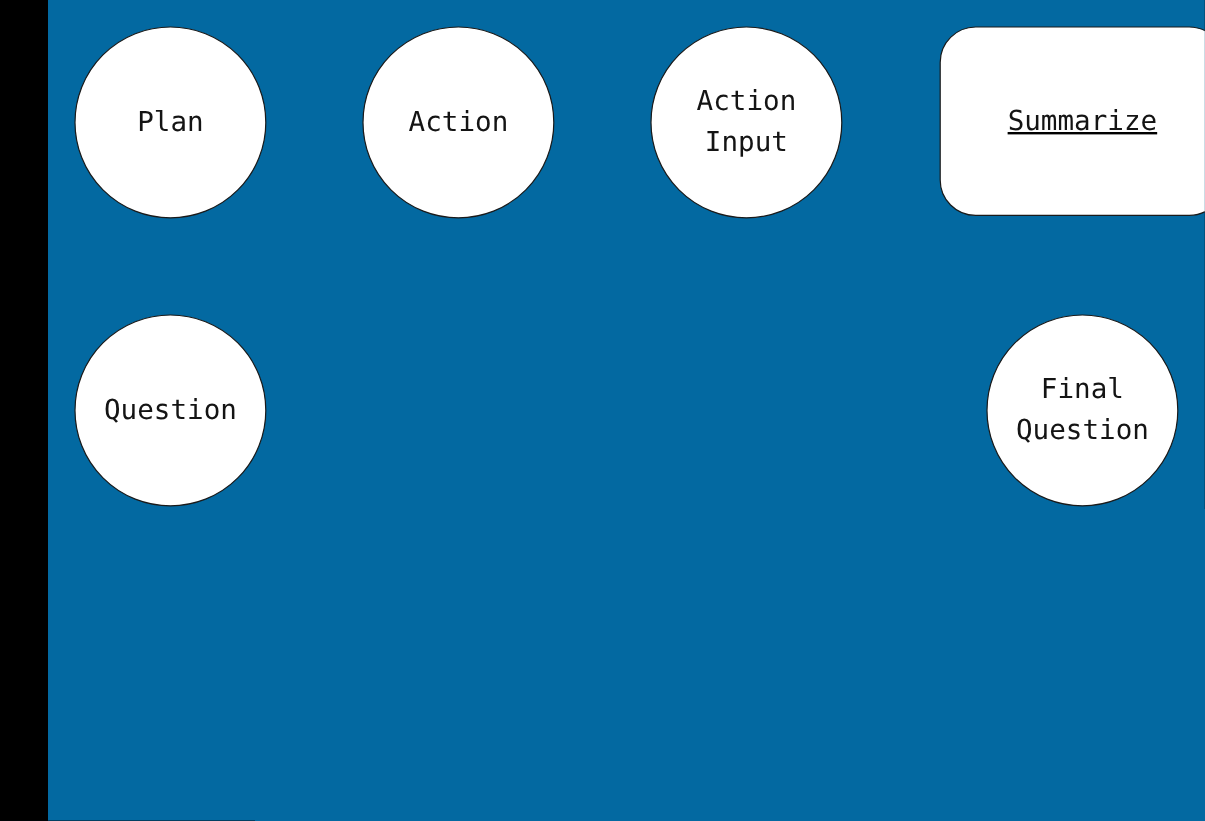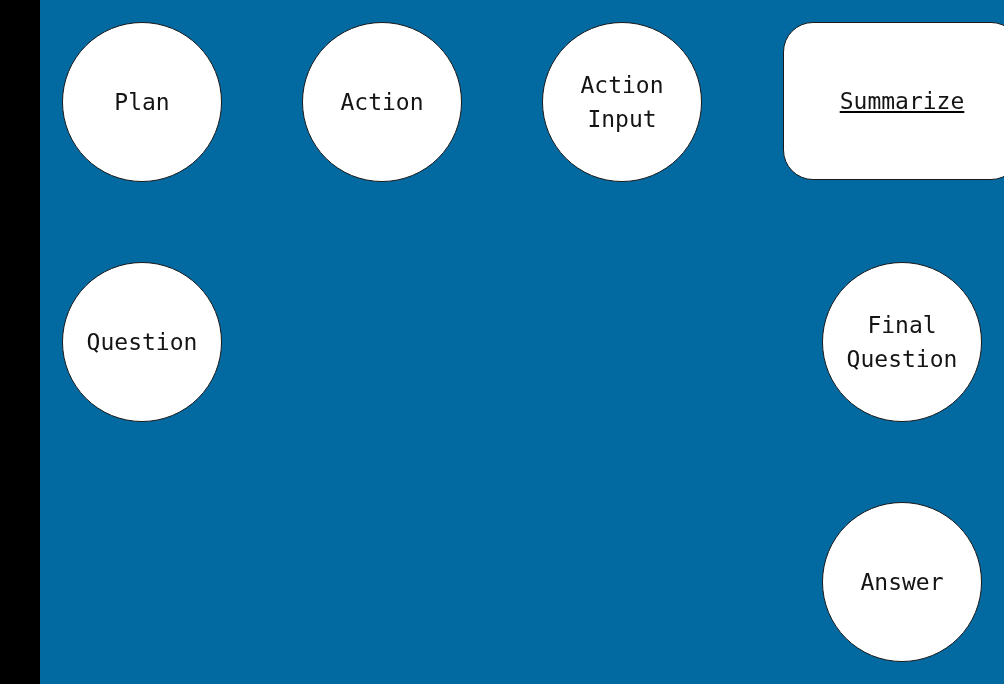--- a/index.html
+++ b/index.html
@@ -66,17 +66,14 @@
 
   <div class="node circle" style="left:22px; top:262px; width:160px; height:160px;">
     <span class="node-label">Question</span>
   </div>
 
   <div class="node circle" style="left:782px; top:262px; width:160px; height:160px;">
     <span class="node-label">Final
 Question</span>
   </div>
 
-  <div class="node circle" style="left:782px; top:502px; width:160px; height:160px;">
-    <span class="node-label">Answer</span>
-  </div>
 
 </div>
 
 </body></html>

